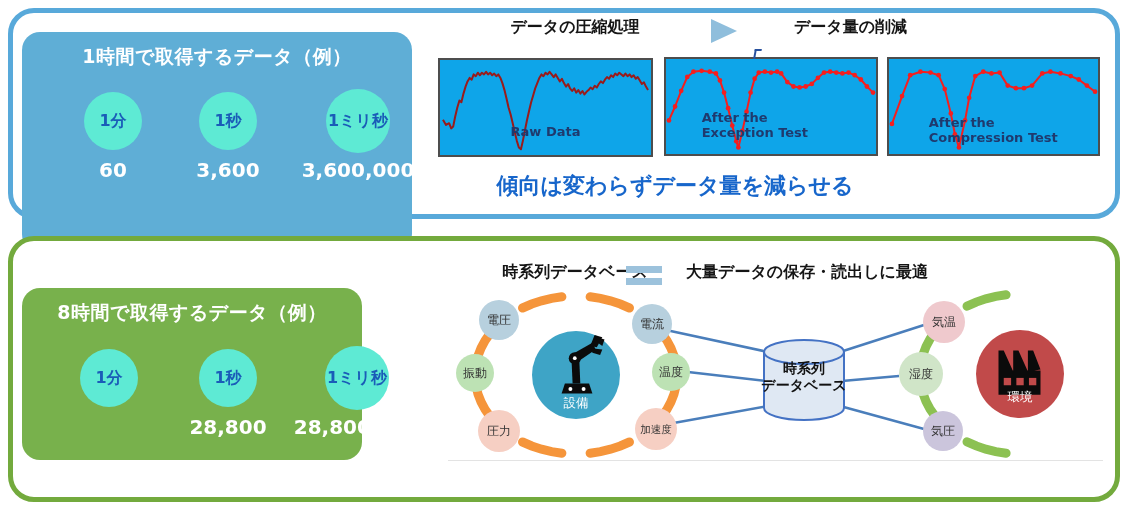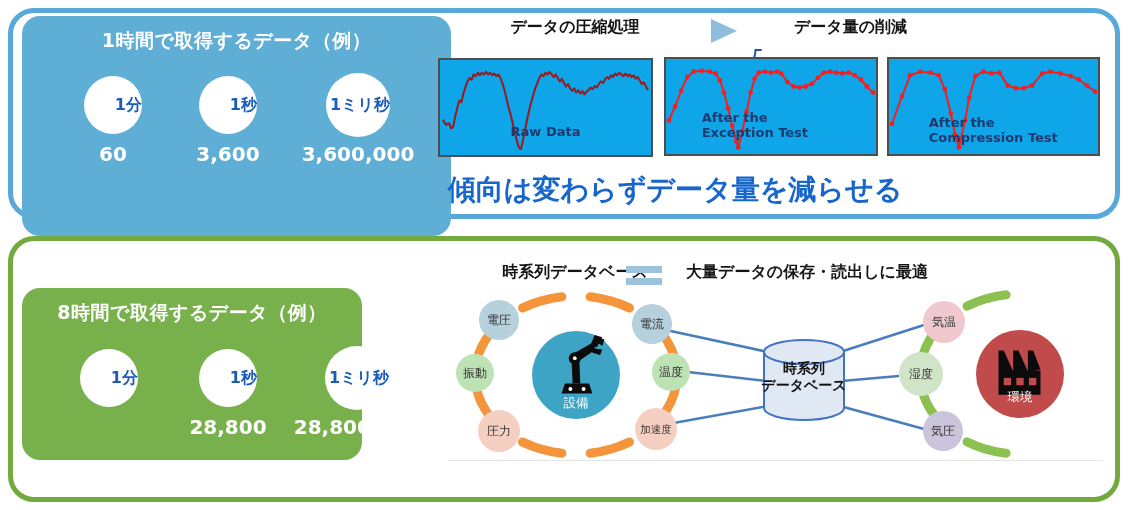--- a/index.html
+++ b/index.html
@@ -2,39 +2,39 @@
 <html><head>
 <meta charset="utf-8">
 <style>
   html,body{margin:0;padding:0;background:#fff;}
   body{font-family:"DejaVu Sans","Liberation Sans",sans-serif;}
   #stage{position:relative;width:1129px;height:510px;background:#fff;overflow:hidden;}
   .frame{position:absolute;background:#fff;border-radius:26px;box-sizing:border-box;}
   #top-frame{left:8px;top:8px;width:1112px;height:211px;border:5px solid #58A9DA;}
   #bottom-frame{left:8px;top:236px;width:1112px;height:266px;border:5px solid #73AA3D;}
   .panel{position:absolute;border-radius:18px;}
-  #blue-panel{left:22px;top:16px;width:390px;height:220px;padding-left:39px;}
+  #blue-panel{left:22px;top:32px;width:390px;height:220px;}
   #green-panel{left:22px;top:288px;width:340px;height:172px;}
   .panel-title{position:absolute;left:0;right:0;top:12px;text-align:center;color:#fff;font-size:19px;font-weight:600;letter-spacing:.5px;}
   .stat{position:absolute;text-align:center;}
-  .bubble{background:#ffffff;border-radius:50%;display:flex;align-items:center;justify-content:flex-end;margin:0 auto;}
+  .bubble{background:#5eead4;border-radius:50%;display:flex;align-items:center;justify-content:center;margin:0 auto;}
   .bubble span{color:#1A5CB8;font-weight:600;font-size:16px;}
   .bubble.wide span{font-size:16px;}
   .stat-value{color:#fff;font-size:20px;font-weight:600;margin-top:8px;white-space:nowrap;}
   .hdr{position:absolute;font-size:16px;font-weight:700;color:#151515;text-align:center;white-space:nowrap;}
   .tri{position:absolute;width:0;height:0;border-top:12px solid transparent;border-bottom:12px solid transparent;border-left:26px solid #8FBEDC;}
   .equals{position:absolute;width:36px;}
   .equals div{height:7px;margin-bottom:5px;background:#9CC2DC;}
   .chart{position:absolute;background:#0ea5e9;border:2px solid #4d4d4d;box-sizing:border-box;}
   .chart svg{position:absolute;left:0;top:0;width:100%;height:100%;}
   .chart-label{position:absolute;font-weight:700;color:#1F3A6E;font-size:13px;line-height:1.15;}
   #chart-0 .chart-label{left:0;right:0;top:68%;text-align:center;}
   #chart-1 .chart-label{left:17%;top:55%;width:64%;}
   #chart-2 .chart-label{left:19%;top:60%;width:68%;}
-  .slogan{position:absolute;color:#1766CB;font-size:28px;font-weight:600;text-align:center;white-space:nowrap;}
+  .slogan{position:absolute;color:#1766CB;font-size:22px;font-weight:600;text-align:center;white-space:nowrap;}
   #diagram-svg{position:absolute;left:430px;top:283px;width:700px;height:185px;}
   #db-label{position:absolute;left:744px;top:360px;width:120px;text-align:center;color:#111;font-weight:700;font-size:14px;line-height:17px;}
   #divider{position:absolute;left:448px;top:460px;width:655px;height:1px;background:#E3E3E3;}
   #tick-mark{position:absolute;left:754px;top:49px;width:5px;height:8px;border-left:2px solid #28519E;border-top:2px solid #28519E;transform:skewX(-10deg);}
   .sensor-text{font-family:"DejaVu Sans","Liberation Sans",sans-serif;}
 </style>
 </head>
 <body>
 
 <div id="stage">

